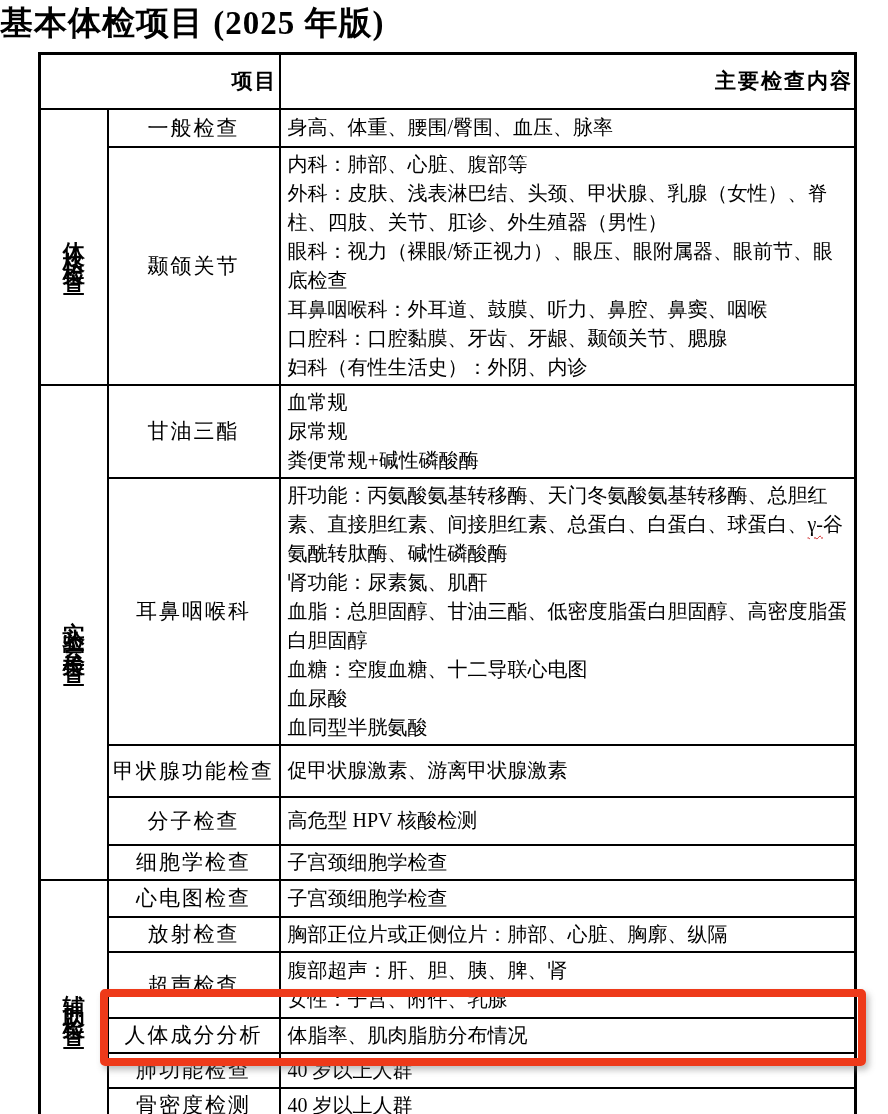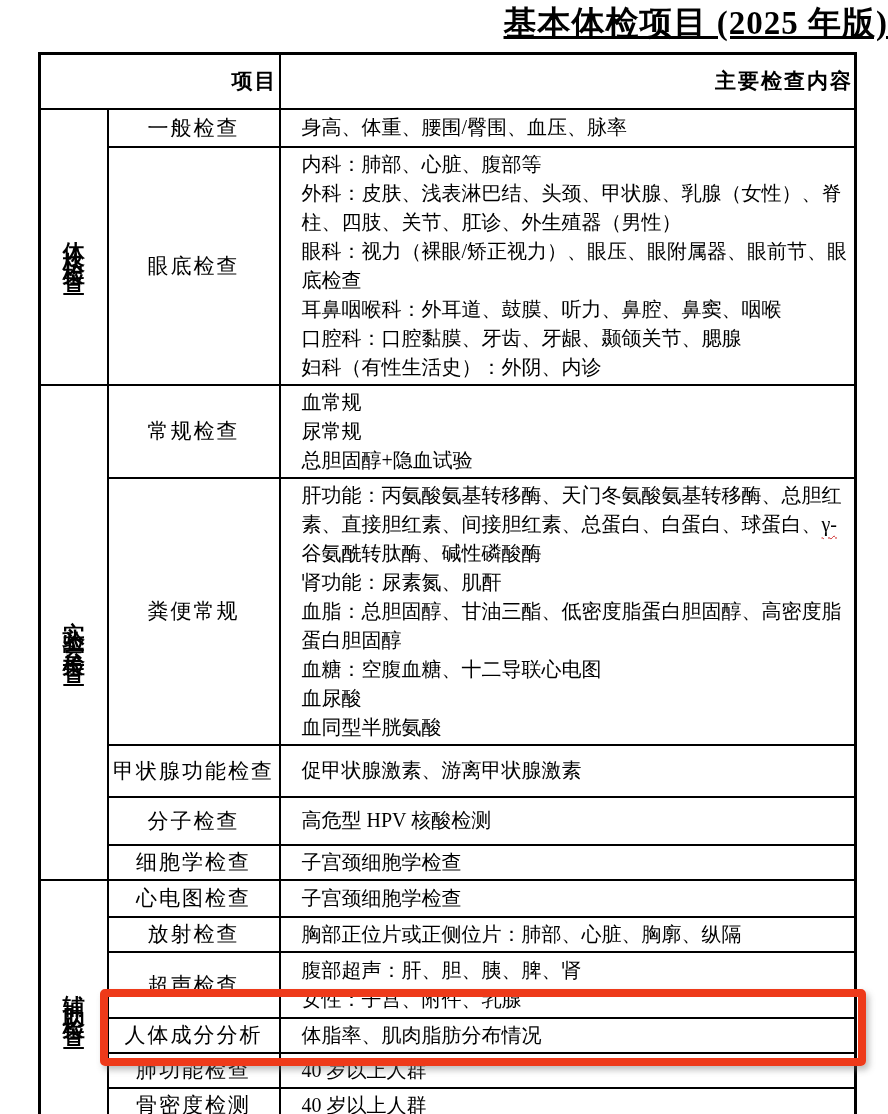--- a/index.html
+++ b/index.html
@@ -19,25 +19,24 @@
     height: 1114px;
     background: #ffffff;
     overflow: hidden;
   }
   .title {
     position: absolute;
     top: 1px;
     left: 0;
     width: 100%;
     margin: 0;
-    text-align: right;
+    text-align: left;
     font-size: 33px;
     font-weight: bold;
     letter-spacing: 1px;
-    text-decoration: underline;
   }
   table.tbl {
     position: absolute;
     left: 38px;
     top: 52px;
     width: 816px;
     border-collapse: collapse;
     table-layout: fixed;
     border: 3px solid #000;
   }
@@ -66,21 +65,21 @@
   .item {
     text-align: center;
     font-size: 21px;
     letter-spacing: 2px;
     padding: 2px;
     border-radius: 10px;
   }
   .content {
     font-size: 20px;
     line-height: 29px;
-    padding: 2px 4px 2px 21px;
+    padding: 2px 4px 2px 7px;
     text-align: left;
   }
   .squiggle {
     text-decoration: underline;
     text-decoration-style: wavy;
     text-decoration-color: #cc2222;
     text-decoration-thickness: 1px;
     text-underline-offset: 4px;
   }
   .redbox {
@@ -119,44 +118,44 @@
     <tr style="height:38px">
       <td rowspan="2" class="cat">
         <span class="vert">体格检查</span>
       </td>
       <td class="item">一般检查</td>
       <td class="content">
         <div>身高、体重、腰围/臀围、血压、脉率</div>
       </td>
     </tr>
     <tr style="height:233px">
-      <td class="item">眼底检查</td>
+      <td class="item">颞颌关节</td>
       <td class="content">
         <div>内科：肺部、心脏、腹部等</div>
         <div>外科：皮肤、浅表淋巴结、头颈、甲状腺、乳腺（女性）、脊柱、四肢、关节、肛诊、外生殖器（男性）</div>
         <div>眼科：视力（裸眼/矫正视力）、眼压、眼附属器、眼前节、眼底检查</div>
         <div>耳鼻咽喉科：外耳道、鼓膜、听力、鼻腔、鼻窦、咽喉</div>
         <div>口腔科：口腔黏膜、牙齿、牙龈、颞颌关节、腮腺</div>
         <div>妇科（有性生活史）：外阴、内诊</div>
       </td>
     </tr>
 
     <tr style="height:92px">
       <td rowspan="5" class="cat">
         <span class="vert">实验室检查</span>
       </td>
-      <td class="item">常规检查</td>
+      <td class="item">甘油三酯</td>
       <td class="content">
         <div>血常规</div>
         <div>尿常规</div>
-        <div>总胆固醇+隐血试验</div>
+        <div>粪便常规+碱性磷酸酶</div>
       </td>
     </tr>
     <tr style="height:262px">
-      <td class="item">粪便常规</td>
+      <td class="item">耳鼻咽喉科</td>
       <td class="content">
         <div><span>肝功能：丙氨酸氨基转移酶、天门冬氨酸氨基转移酶、总胆红素、直接胆红素、间接胆红素、总蛋白、白蛋白、球蛋白、</span><span class="squiggle">γ-</span><span>谷氨酰转肽酶、碱性磷酸酶</span></div>
         <div>肾功能：尿素氮、肌酐</div>
         <div>血脂：总胆固醇、甘油三酯、低密度脂蛋白胆固醇、高密度脂蛋白胆固醇</div>
         <div>血糖：空腹血糖、十二导联心电图</div>
         <div>血尿酸</div>
         <div>血同型半胱氨酸</div>
       </td>
     </tr>
     <tr style="height:52px">

